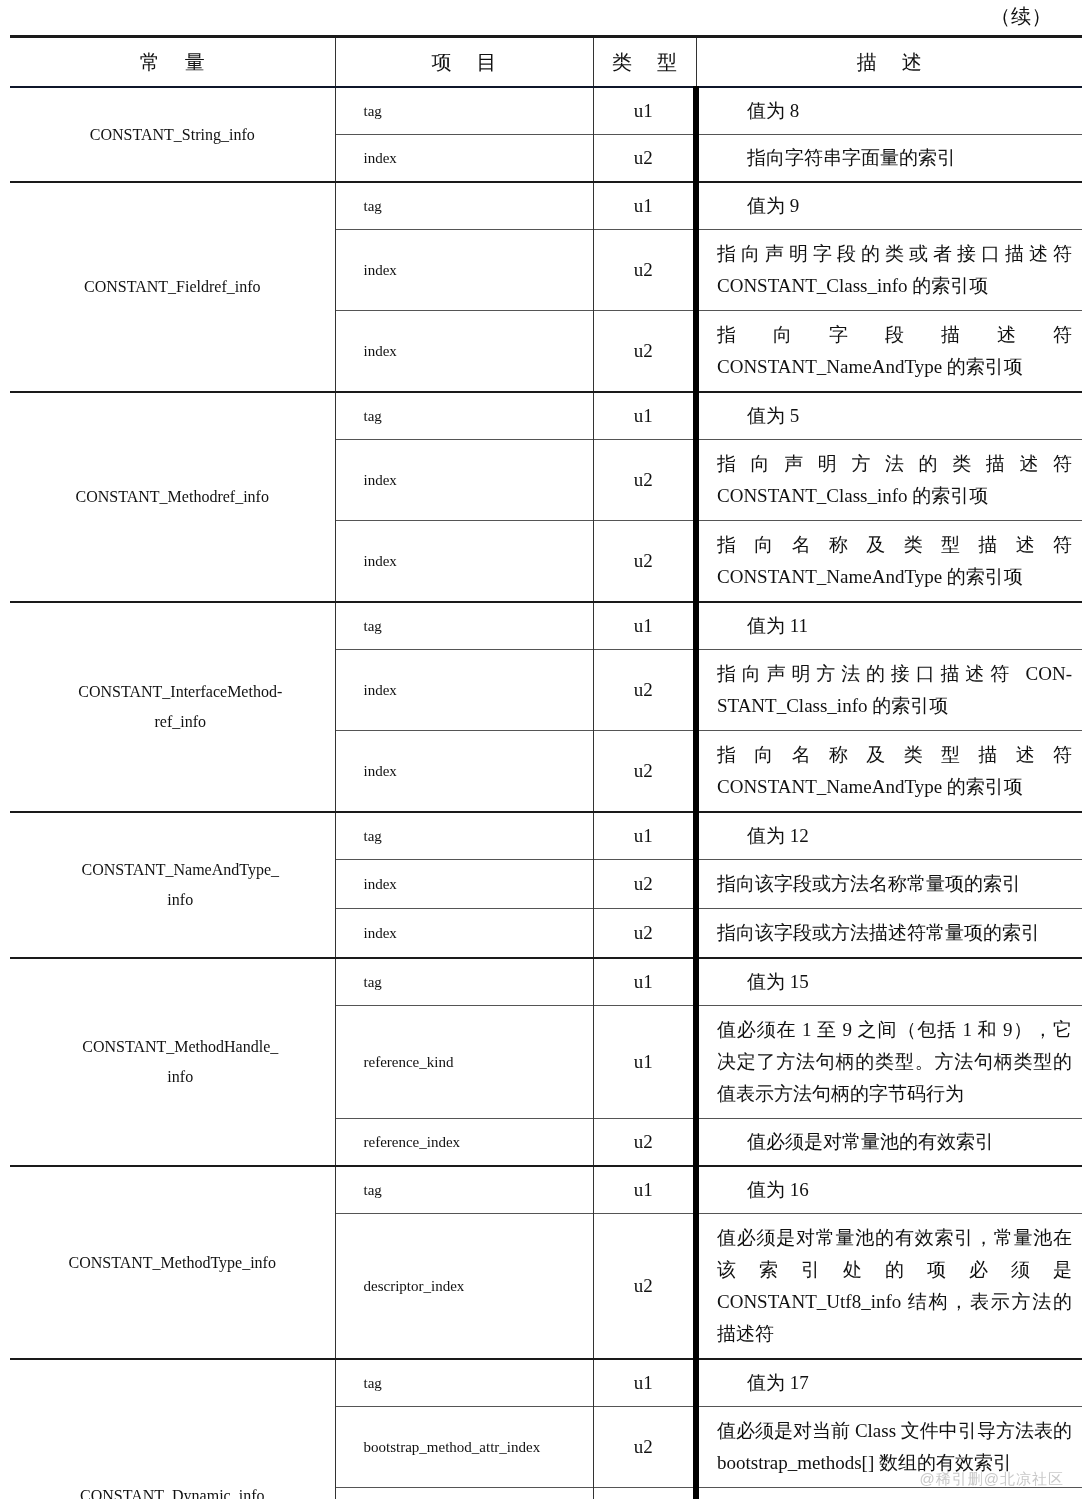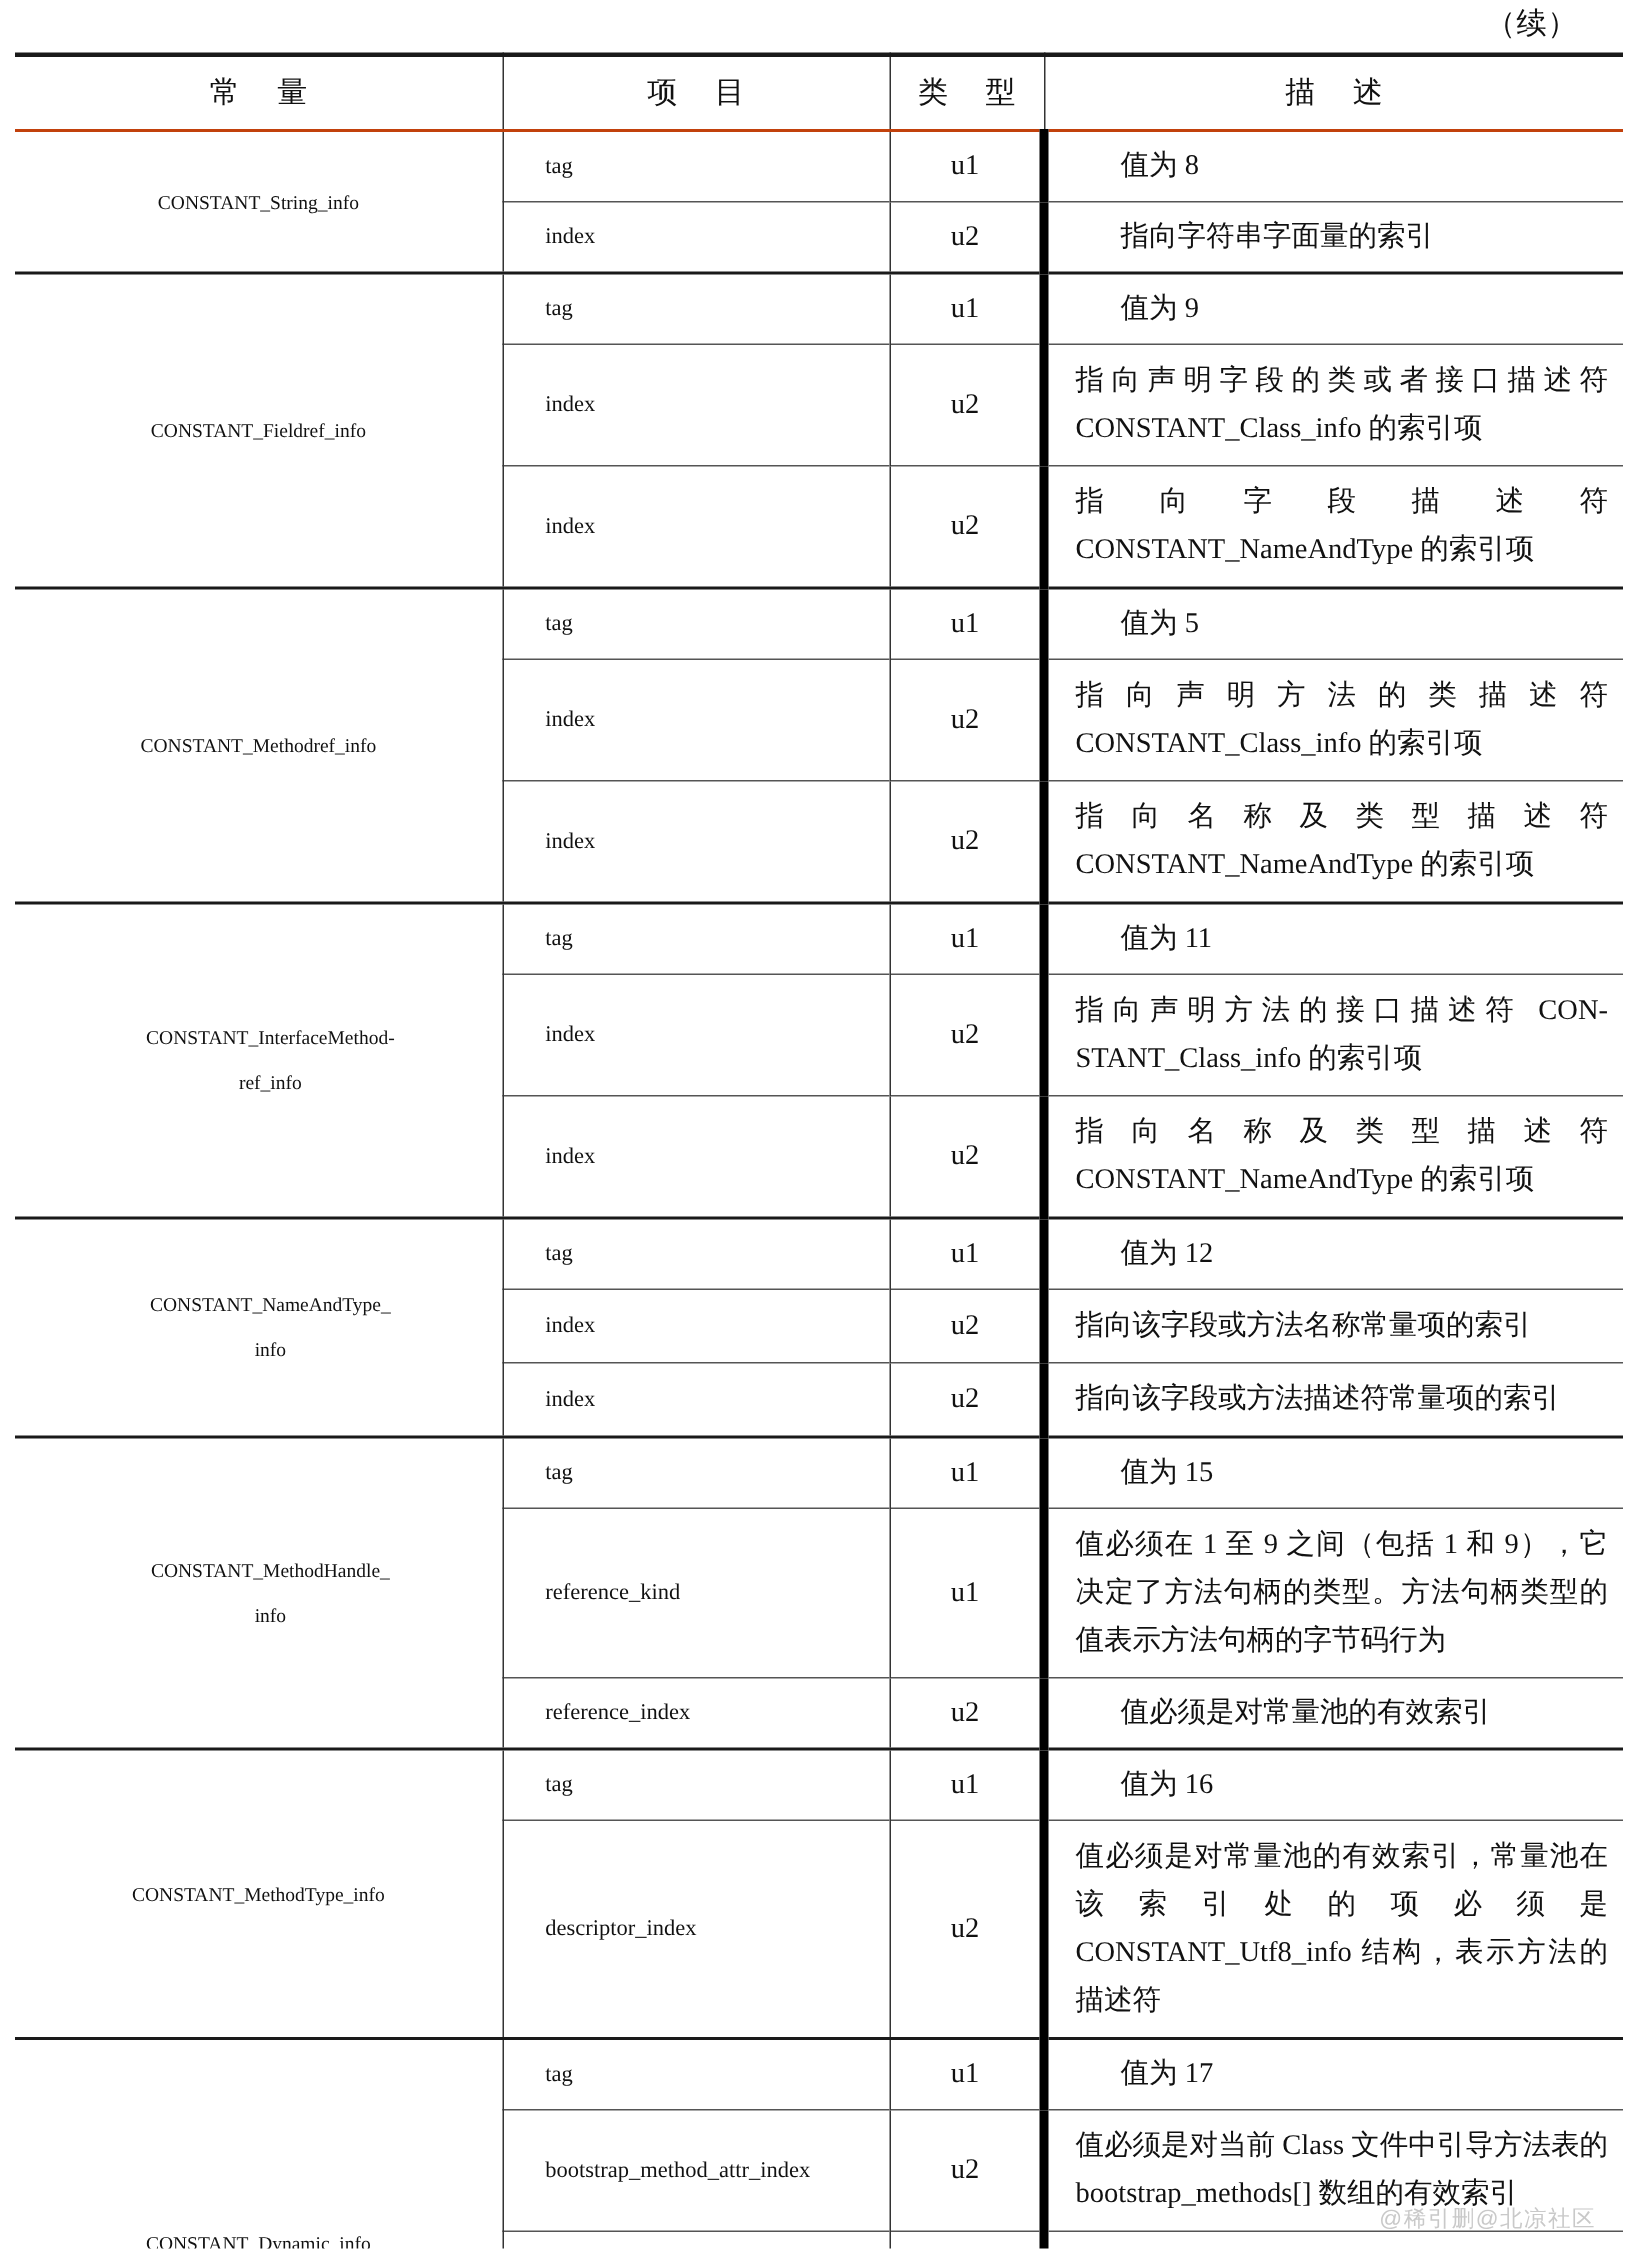--- a/index.html
+++ b/index.html
@@ -43,21 +43,21 @@
 
   table.ct col.c1 { width: 325px; }
   table.ct col.c2 { width: 258px; }
   table.ct col.c3 { width: 103px; }
   table.ct col.c4 { width: 386px; }
 
   
   table.ct { border-top: 3px solid #1a1a1a; border-bottom: 3px solid #1a1a1a; }
 
   table.ct tr.header-row > th {
-    border-bottom: 2px solid #c2410c;
+    border-bottom: 2px solid #0f172a;
   }
 
   th, td {
     vertical-align: middle;
     padding: 0;
     font-weight: normal;
   }
 
   th.hd {
     font-size: 20px;
@@ -72,21 +72,21 @@
   th.hd.c-mid   { border-right: 1px solid #333; }
   th.hd.c-mid2  { border-right: 1px solid #333; }
 
   
   tr.group-start > td { border-top: 2px solid #1a1a1a; }
   tr.sub > td { border-top: 1px solid #555; }
 
   td.name-cell {
     border-right: 1px solid #333;
     text-align: center;
-    font-size: 13px;
+    font-size: 16px;
     line-height: 30px;
     padding: 0 6px;
     color: #111;
   }
   td.name-cell .nm {
     display: block;
     text-align: center;
     padding-left: 16px;
   }
   td.name-cell.one-line .nm { text-align: center; padding-left: 0; }

